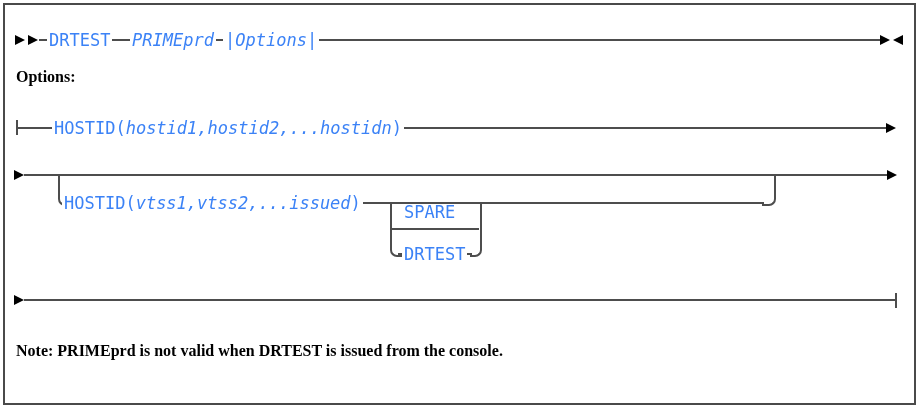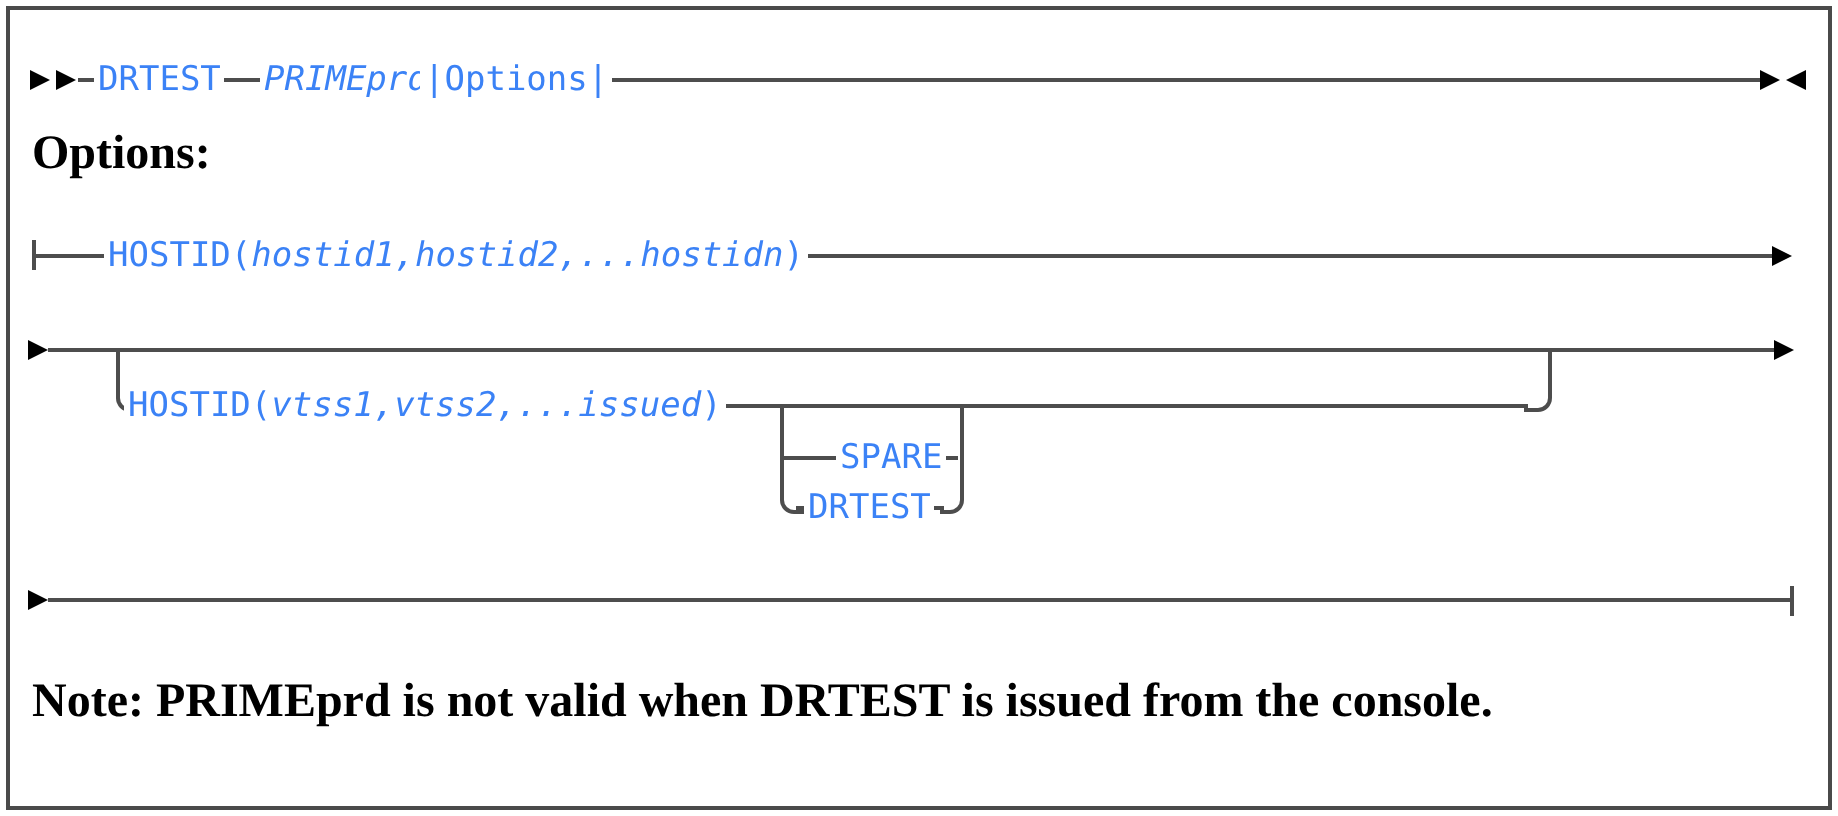--- a/index.html
+++ b/index.html
@@ -17,37 +17,37 @@
   .corner-br{position:absolute;border-right:2px solid #4d4d4d;border-bottom:2px solid #4d4d4d;border-bottom-right-radius:7px;}
   .arrow-r{position:absolute;width:0;height:0;border-top:5px solid transparent;border-bottom:5px solid transparent;border-left:10px solid #000;}
   .arrow-l{position:absolute;width:0;height:0;border-top:5px solid transparent;border-bottom:5px solid transparent;border-right:10px solid #000;}
   .mlabel{
     position:absolute;font-size:17px;line-height:17px;color:#3b82f6;
     background:#fff;white-space:pre;padding:0 2px;
   }
   .it{font-style:italic;}
   .heading{
     position:absolute;font-family:"Liberation Serif",serif;font-weight:bold;
-    font-size:24px;line-height:20px;color:#000;white-space:pre;
+    font-size:16px;line-height:20px;color:#000;white-space:pre;
   }
 </style>
 </head>
 <body>
 
 <div id="stage">
   <div id="frame"></div>
 
   <div class="arrow-r" style="left:15px;top:35px;"></div>
   <div class="arrow-r" style="left:28px;top:35px;"></div>
   <div class="rail" style="left:39px;top:39px;width:843px;"></div>
   <div class="arrow-r" style="left:880px;top:35px;"></div>
   <div class="arrow-l" style="left:893px;top:35px;"></div>
   <div class="mlabel" style="left:47px;top:32px;">DRTEST</div>
   <div class="mlabel" style="left:130px;top:32px;font-style:italic;">PRIMEprd</div>
-  <div class="mlabel" style="left:210px;top:32px;">|Options|</div>
+  <div class="mlabel" style="left:223px;top:32px;font-style:italic;">|Options|</div>
 
   <div class="heading" style="left:16px;top:67px;">Options:</div>
 
   <div class="vline" style="left:16px;top:120px;height:15px;"></div>
   <div class="rail" style="left:16px;top:127px;width:871px;"></div>
   <div class="arrow-r" style="left:886px;top:123px;"></div>
   <div class="mlabel" style="left:52px;top:120px;"><span>HOSTID(</span><span class="it">hostid1,hostid2,...hostidn</span><span>)</span></div>
 
   <div class="arrow-r" style="left:14px;top:170px;"></div>
   <div class="rail" style="left:24px;top:174px;width:864px;"></div>
@@ -56,21 +56,21 @@
   <div class="corner-bl" style="left:58px;top:176px;width:12px;height:28px;"></div>
   <div class="rail" style="left:68px;top:202px;width:696px;"></div>
   <div class="corner-br" style="left:762px;top:176px;width:12px;height:28px;"></div>
 
   <div class="mlabel" style="left:62px;top:195px;"><span>HOSTID(</span><span class="it">vtss1,vtss2,...issued</span><span>)</span></div>
 
   <div class="corner-bl" style="left:390px;top:203px;width:10px;height:52px;"></div>
   <div class="corner-br" style="left:470px;top:203px;width:10px;height:52px;"></div>
   <div class="rail" style="left:391px;top:228px;width:88px;"></div>
   <div class="rail" style="left:398px;top:253px;width:74px;"></div>
-  <div class="mlabel" style="left:402px;top:221px;margin-left:16px;">SPARE</div>
+  <div class="mlabel" style="left:402px;top:204px;">SPARE</div>
   <div class="mlabel" style="left:402px;top:246px;">DRTEST</div>
 
 
   <div class="arrow-r" style="left:14px;top:295px;"></div>
   <div class="rail" style="left:24px;top:299px;width:872px;"></div>
   <div class="vline" style="left:895px;top:293px;height:15px;"></div>
 
   <div class="heading" style="left:16px;top:341px;">Note: PRIMEprd is not valid when DRTEST is issued from the console.</div>
 </div>
 

